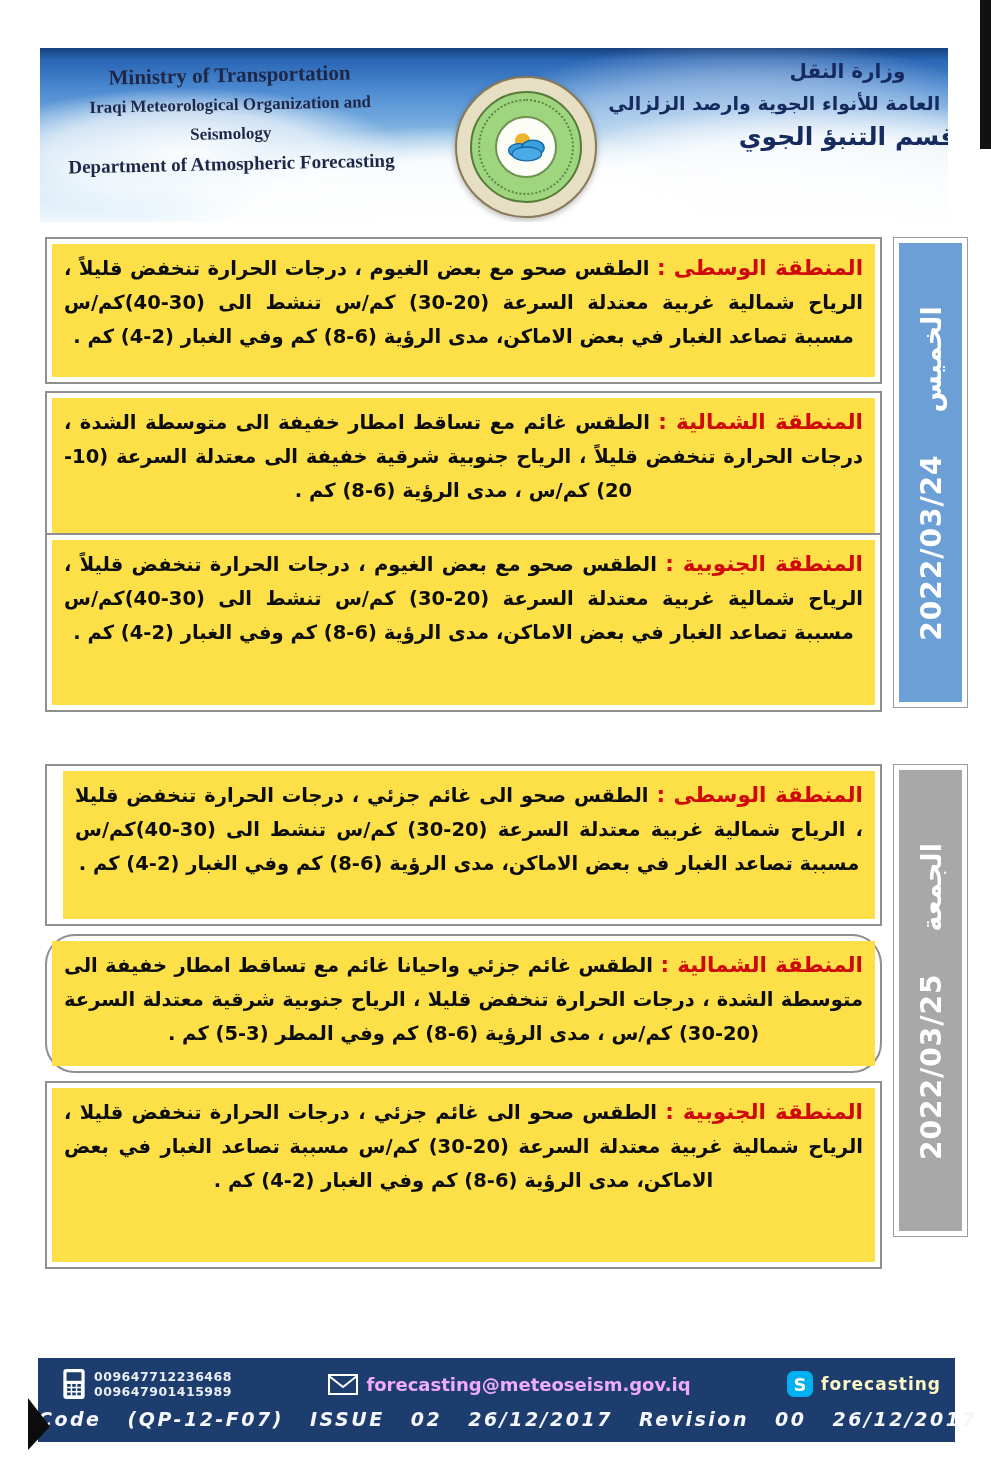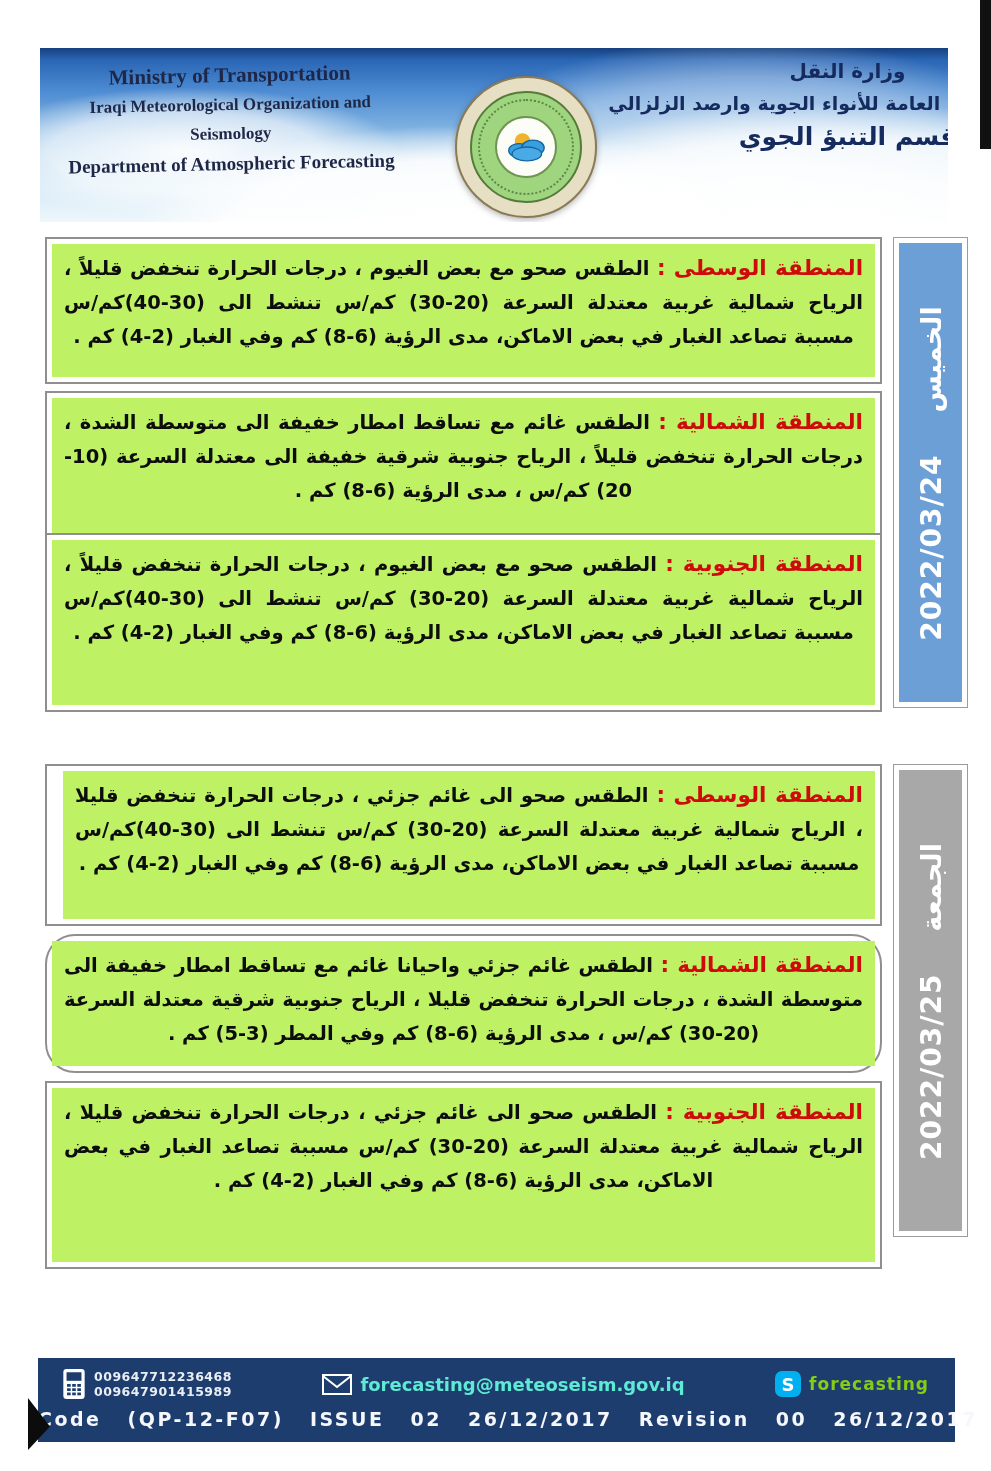--- a/index.html
+++ b/index.html
@@ -58,21 +58,21 @@
     position:absolute;left:38px;top:38px;right:38px;bottom:38px;border-radius:50%;
     background:#fdfdf8;border:2px solid #6f9350;display:flex;align-items:center;justify-content:center;
   }
 
   
   .forecast-box{
     position:absolute;left:45px;width:837px;box-sizing:border-box;
     background:#ffffff;border:2px solid #8f8f8f;padding:5px;
   }
   .forecast-inner{
-    width:100%;height:100%;box-sizing:border-box;background:#bef264;
+    width:100%;height:100%;box-sizing:border-box;background:#fde047;
     padding:7px 12px 0 12px;
   }
   .forecast-text{
     margin:0;direction:rtl;text-align:justify;text-align-last:center;
     font-size:19.5px;font-weight:bold;color:#0d0d0d;line-height:34px;
   }
   .region-title{color:#cf0a0a;font-size:21.5px;}
 
   .day-sidebar{
     position:absolute;left:893px;width:75px;box-sizing:border-box;border:1px solid #9b9b9b;
@@ -99,37 +99,37 @@
   #box-d2r3{top:1081px;height:188px;}
   #sidebar-d2{top:764px;height:473px;}
   #sidebar-d2 .vert{top:199px;left:-199px;width:473px;}
 
   
   .footer{
     position:absolute;left:38px;top:1358px;width:917px;height:84px;background:#1d3d6e;
     color:#ffffff;box-sizing:border-box;
   }
   .footer-row1{
-    position:absolute;left:0;top:0;right:12px;height:48px;
+    position:absolute;left:0;top:0;right:0;height:48px;
     display:flex;align-items:center;justify-content:space-between;
     padding:4px 14px 0 24px;box-sizing:border-box;text-align:center;
   }
   .contact{display:flex;align-items:center;gap:8px;}
   .phone-numbers{font-size:12.5px;line-height:15px;color:#e9edf4;font-weight:bold;letter-spacing:.5px;}
-  .email-text{font-size:18px;font-weight:bold;color:#5eead4;}
+  .email-text{font-size:18px;font-weight:bold;color:#f0abfc;}
   .skype-icon{
     width:26px;height:26px;background:#00b0f0;border-radius:7px;
     display:flex;align-items:center;justify-content:center;
     font-size:18px;font-weight:bold;color:#ffffff;font-family:"DejaVu Sans",sans-serif;
   }
-  .skype-text{font-size:17px;font-weight:bold;color:#84cc16;letter-spacing:1px;}
+  .skype-text{font-size:17px;font-weight:bold;color:#fef9c3;letter-spacing:1px;}
   .footer-row2{
     position:absolute;left:0;bottom:4px;right:0;height:30px;
     font-size:19px;font-weight:bold;letter-spacing:2.5px;word-spacing:17px;
-    text-align:center;white-space:nowrap;color:#f5f7fb;
+    text-align:center;white-space:nowrap;color:#f5f7fb;font-style:italic;
   }
 </style>
 </head>
 <body>
 
 <div class="page">
 
   <div class="artifact-topright"></div>
 
   <header class="sky">

